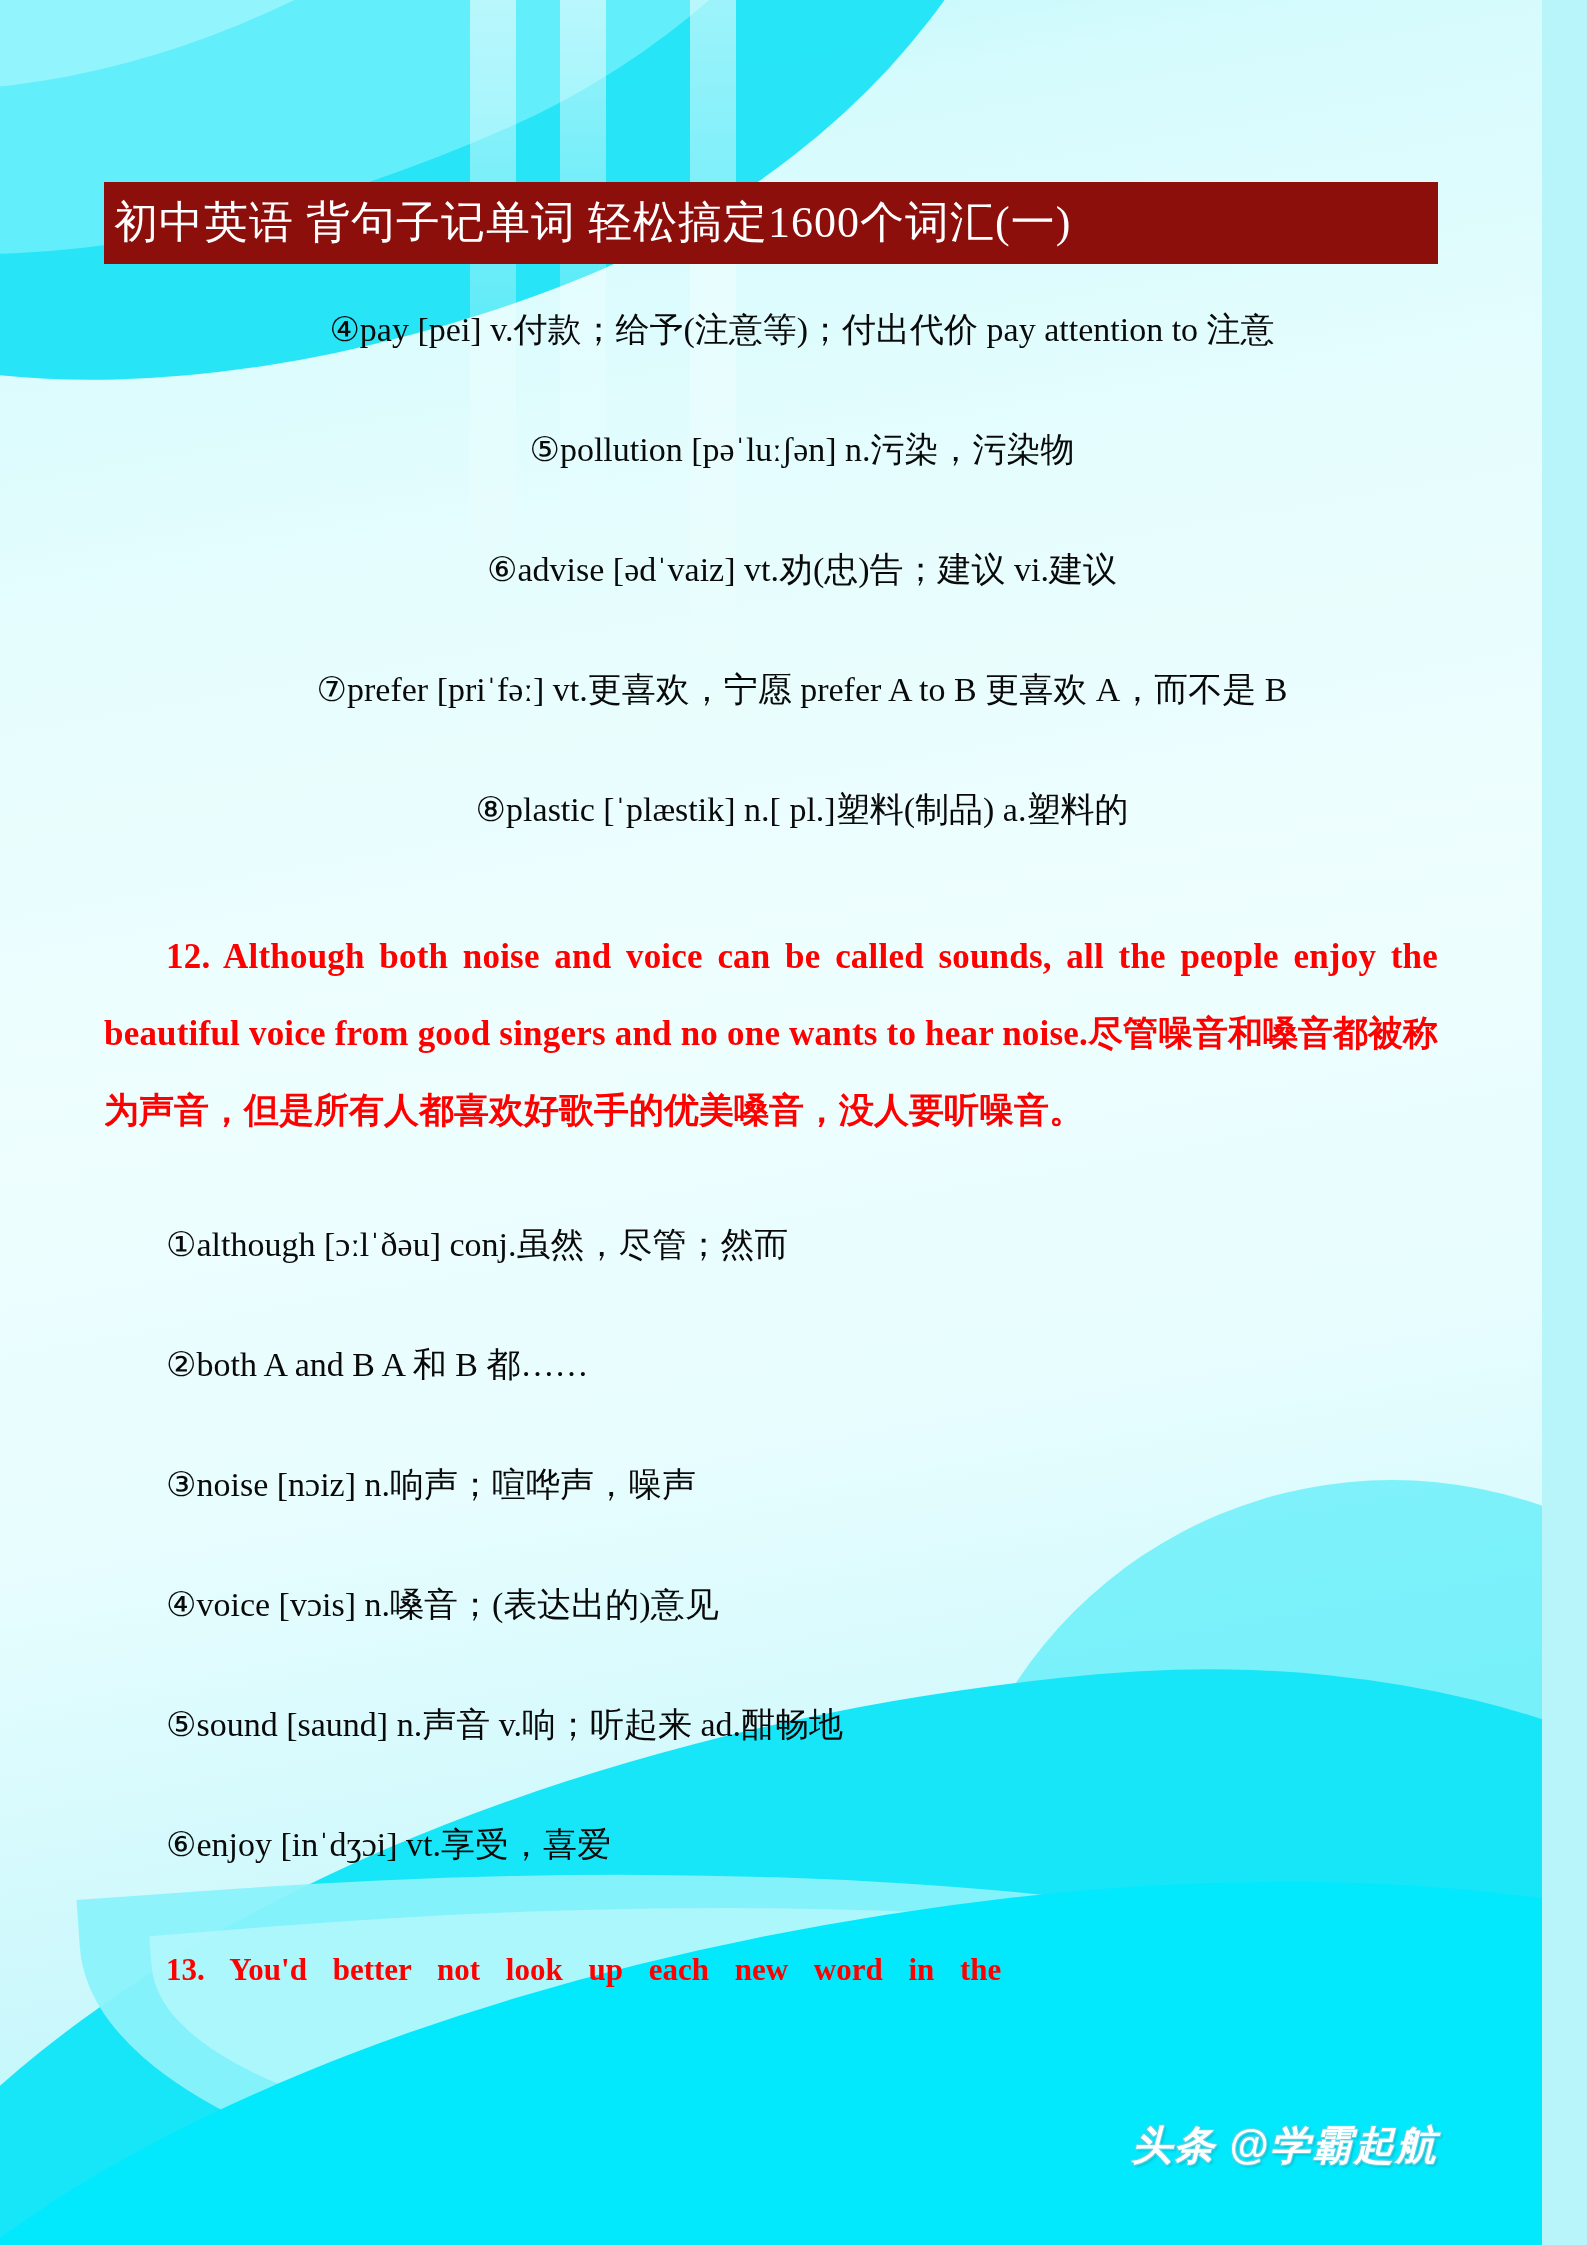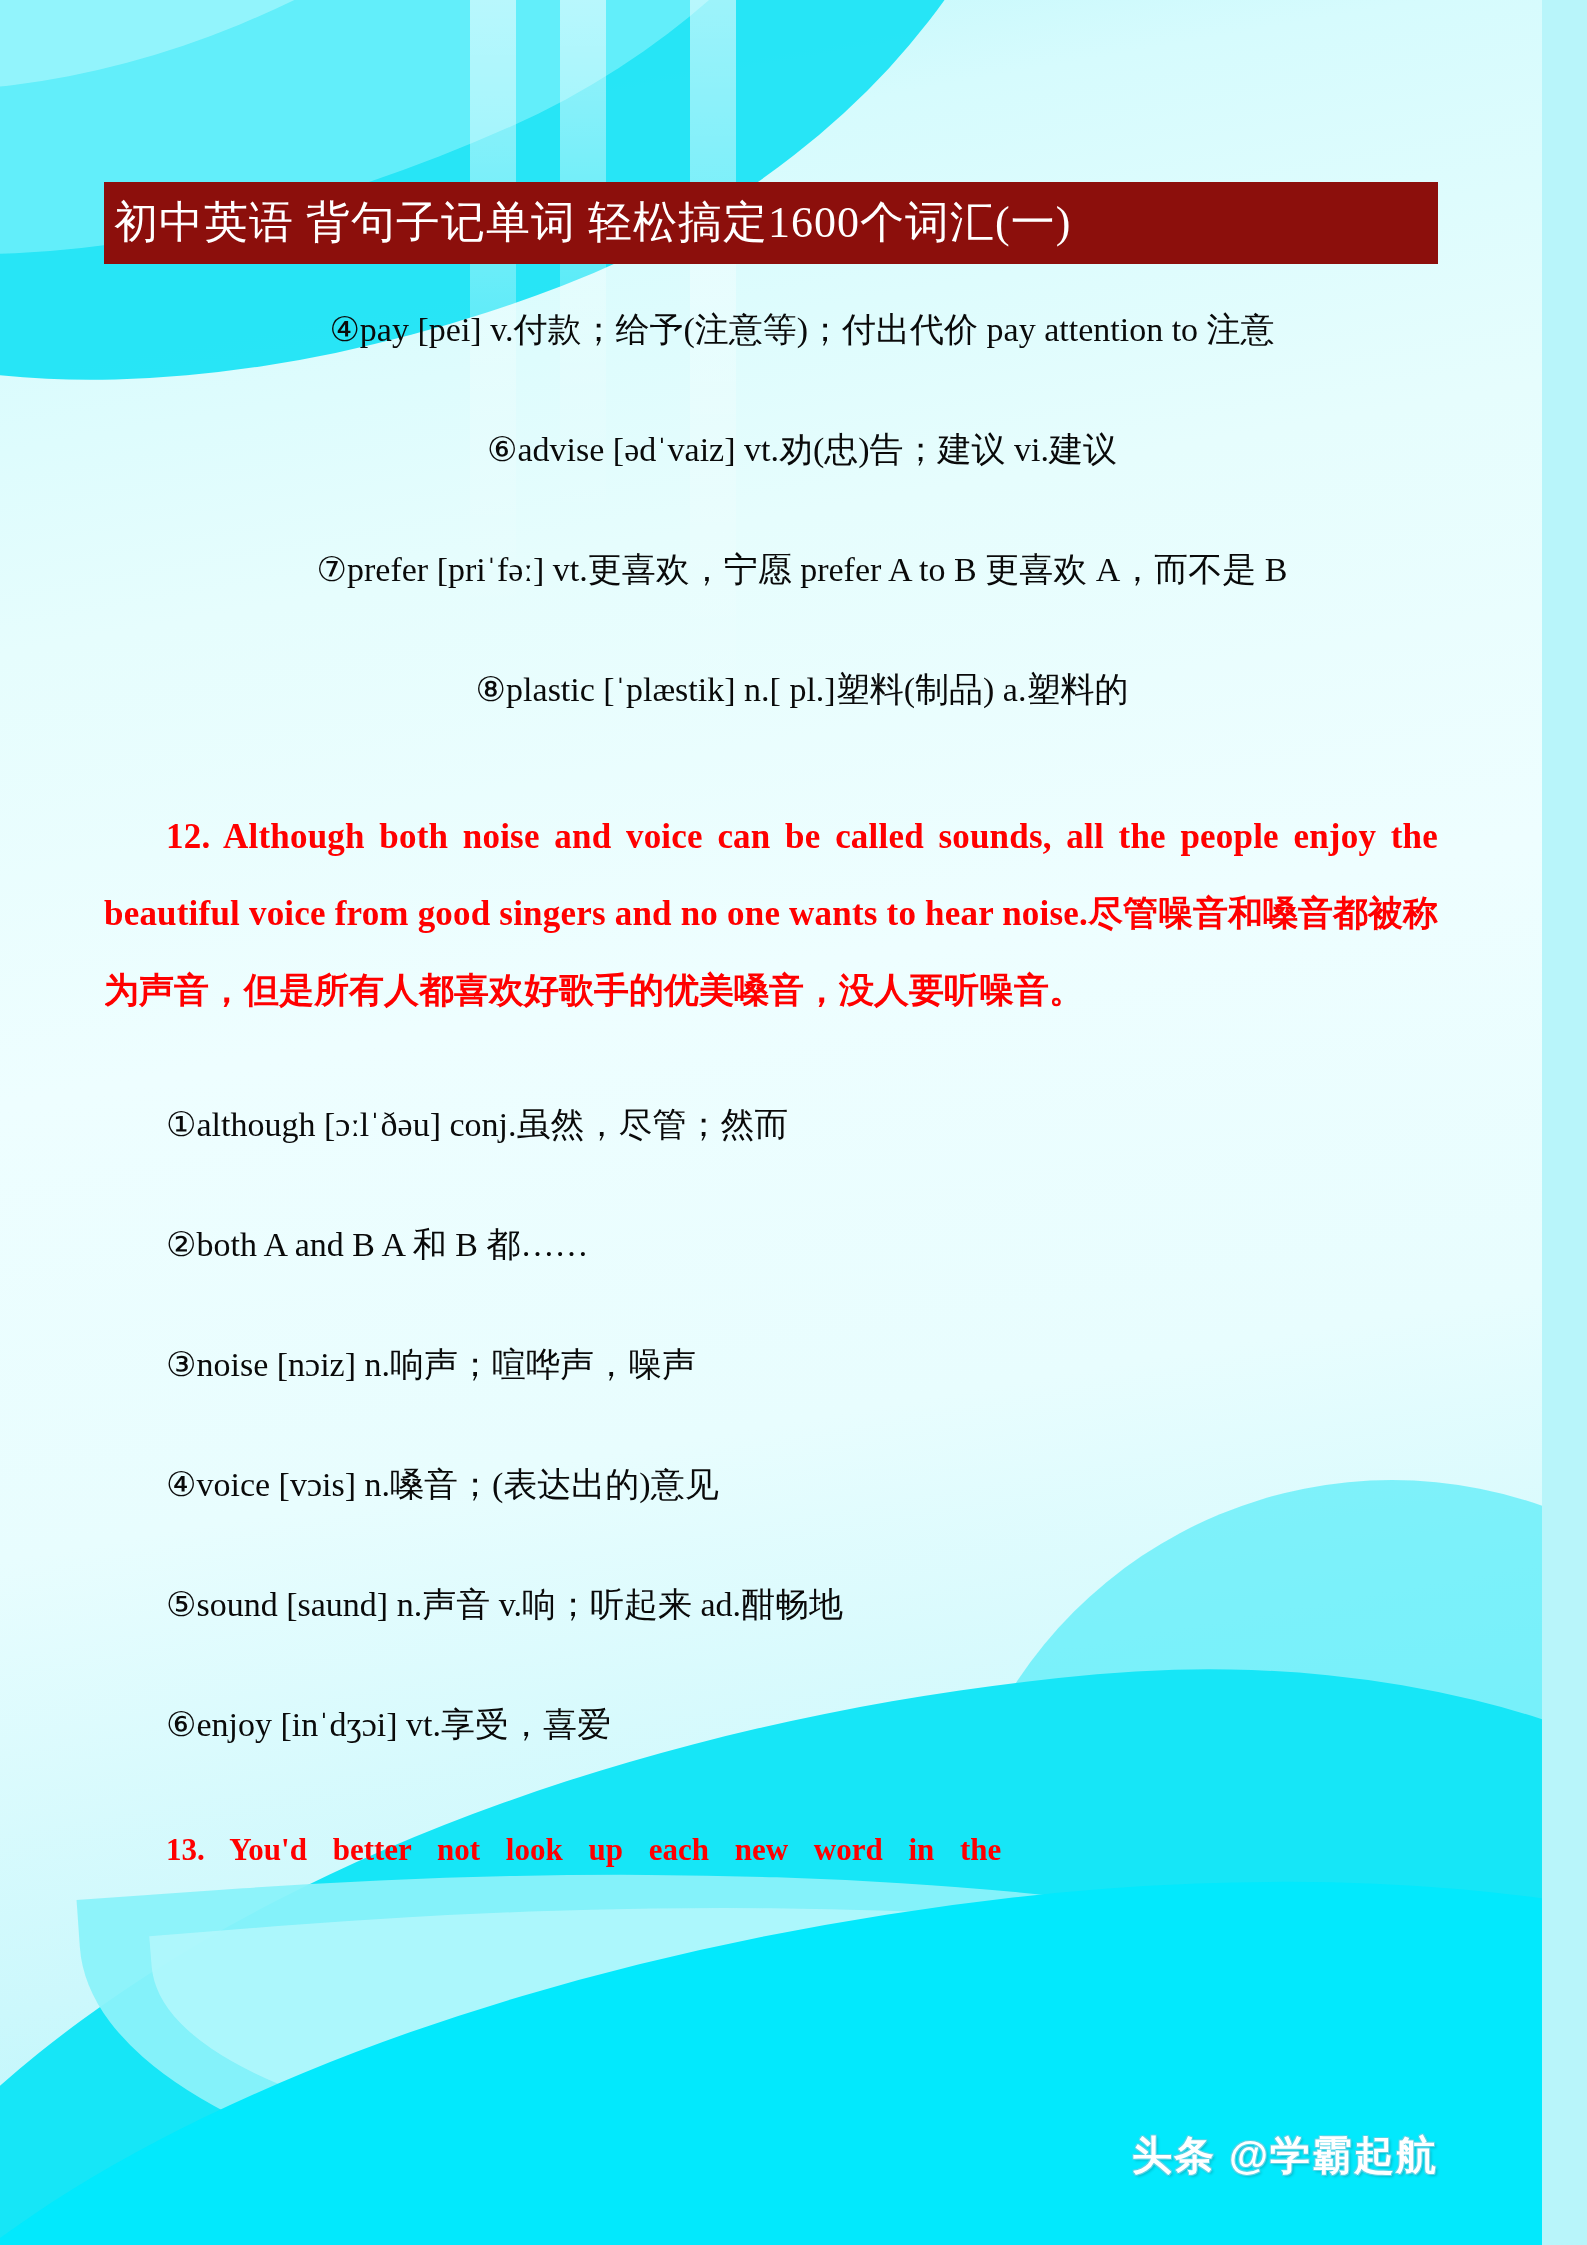--- a/index.html
+++ b/index.html
@@ -159,28 +159,29 @@
     color: #ff0000;
     text-indent: 62px;
     margin-top: 30px;
     word-spacing: 18px;
   }
 
   .watermark {
     position: absolute;
     z-index: 9;
     right: 104px;
-    bottom: 62px;
+    bottom: 72px;
     font-family: "Liberation Sans", sans-serif;
     font-weight: bold;
     font-size: 40px;
     color: #ffffff;
     letter-spacing: 2px;
     text-shadow: 1px 1px 0 #5ad3e6, -1px 1px 0 #5ad3e6, 1px -1px 0 #5ad3e6, -1px -1px 0 #5ad3e6, 2px 2px 3px rgba(0,0,0,.2);
     white-space: nowrap;
+    font-style: italic;
   }
 </style>
 </head>
 <body>
 
 <div id="page">
 
   <div class="bg-layer bg-tl"></div>
   <div class="bg-layer bg-tl2"></div>
   <div class="bg-layer bg-tl3"></div>
@@ -192,20 +193,21 @@
   <div class="bg-layer bg-leaf"></div>
   <div class="bg-layer bg-leaf2"></div>
   <div class="bg-layer bg-bottom2"></div>
 
   <div id="content">
 
     <div class="doc-title">初中英语 背句子记单词 轻松搞定1600个词汇(一)</div>
 
     <div class="body-block">
       <div class="vocab-line">④pay [pei] v.付款；给予(注意等)；付出代价  pay attention to  注意</div>
+      <div class="vocab-line">⑤pollution [pəˈluːʃən] n.污染，污染物</div>
       <div class="vocab-line">⑥advise [ədˈvaiz] vt.劝(忠)告；建议  vi.建议</div>
       <div class="vocab-line wrap">⑦prefer [priˈfəː] vt.更喜欢，宁愿  prefer A to B  更喜欢 A，而不是 B</div>
       <div class="vocab-line">⑧plastic [ˈplæstik] n.[ pl.]塑料(制品) a.塑料的</div>
     </div>
 
     <div class="sentence-block"><span>12. Although both noise and voice can be called sounds, all the people enjoy the beautiful voice from good singers and no one wants to hear noise.</span><span class="cn">尽管噪音和嗓音都被称为声音，但是所有人都喜欢好歌手的优美嗓音，没人要听噪音。</span></div>
 
     <div>
       <div class="vocab-line">①although [ɔːlˈðəu] conj.虽然，尽管；然而</div>
       <div class="vocab-line">②both A and B A 和 B 都……</div>

